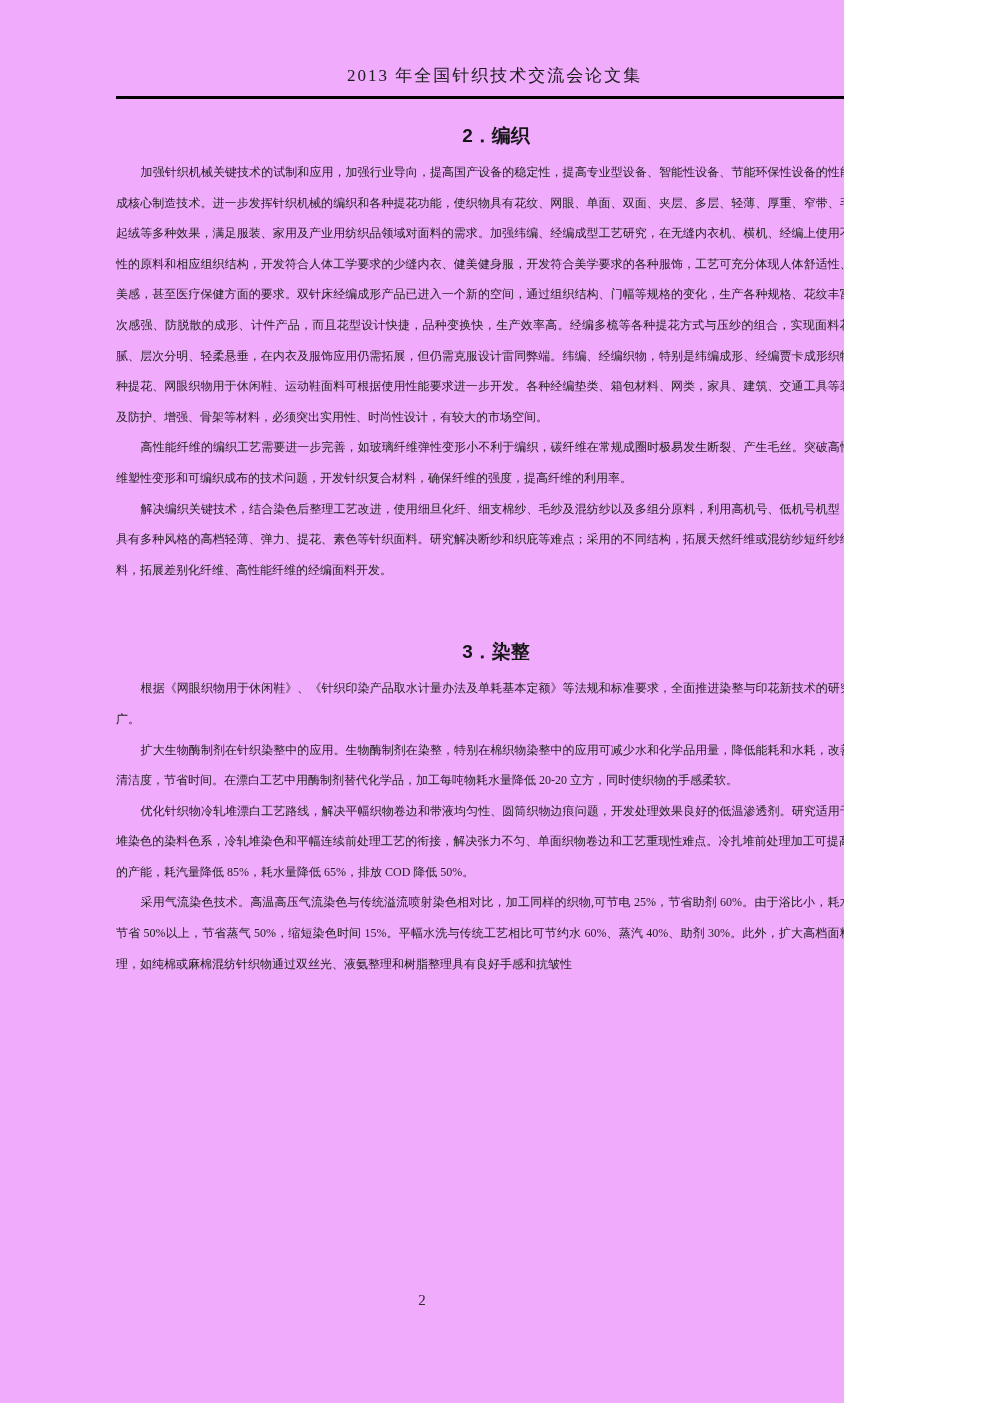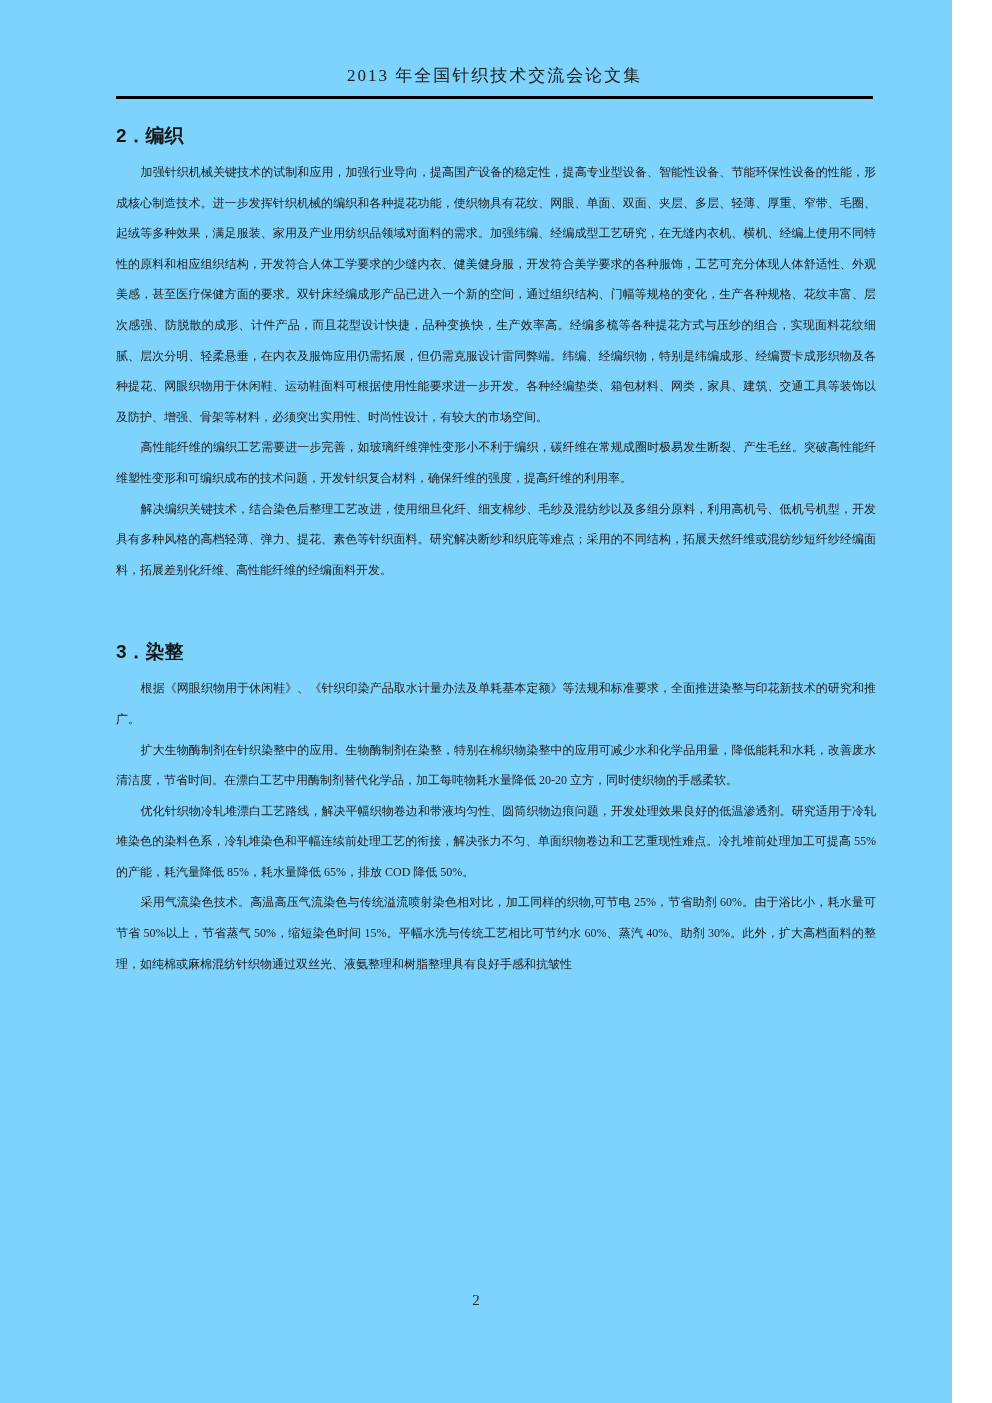--- a/index.html
+++ b/index.html
@@ -2,23 +2,23 @@
 <html><head>
 <meta charset="utf-8">
 <style>
   html, body {
     margin: 0;
     padding: 0;
     background: #ffffff;
   }
   .page {
     position: relative;
-    width: 952px;
+    width: 844px;
     height: 1403px;
-    background: #7dd3fc;
+    background: #f0abfc;
     font-family: "Liberation Serif", "DejaVu Serif", serif;
     color: #1c1c1c;
     overflow: hidden;
   }
   .running-head {
     position: absolute;
     top: 64px;
     left: 116px;
     width: 757px;
     text-align: center;
@@ -41,20 +41,21 @@
     left: 116px;
     width: 760px;
   }
   .section-heading {
     font-family: "Liberation Sans", "DejaVu Sans", sans-serif;
     font-size: 19px;
     font-weight: bold;
     color: #161616;
     margin: 12px 0 9px 0;
     line-height: 24px;
+    text-align: center;
   }
   .section-heading.second {
     margin-top: 55px;
   }
   .body-para {
     margin: 0;
     font-size: 12px;
     line-height: 30.6px;
     text-align: justify;
     text-justify: inter-ideograph;

